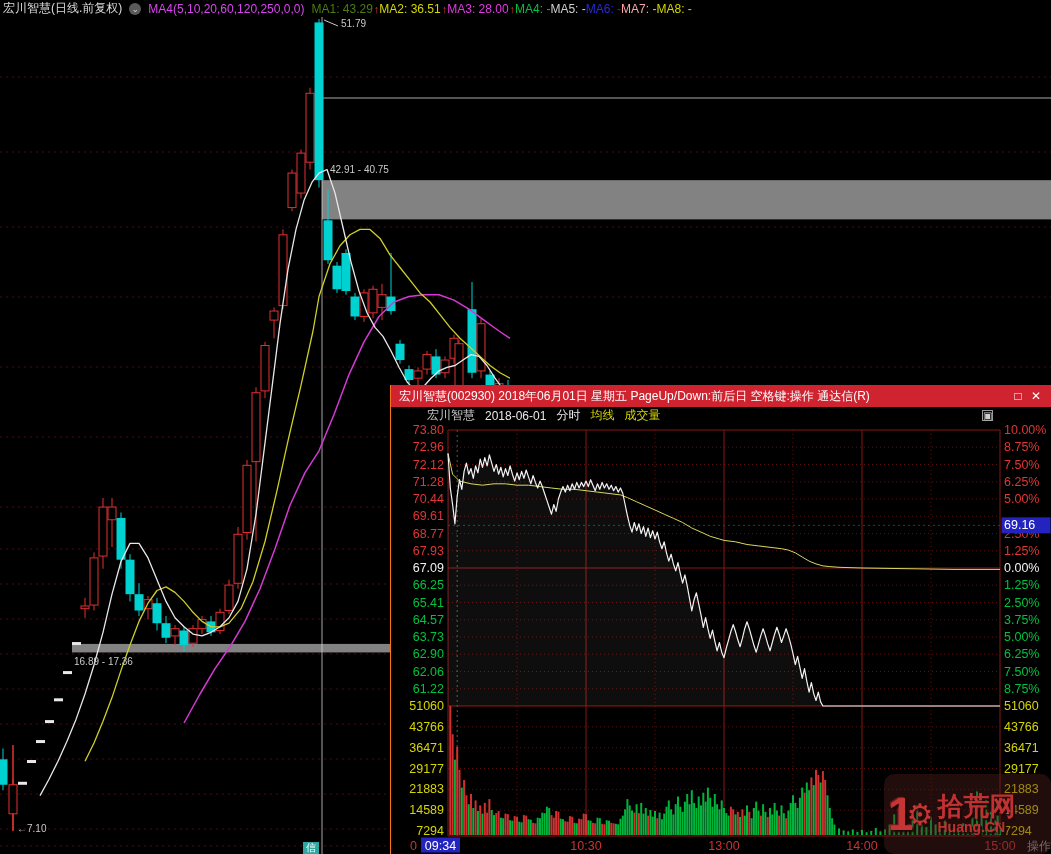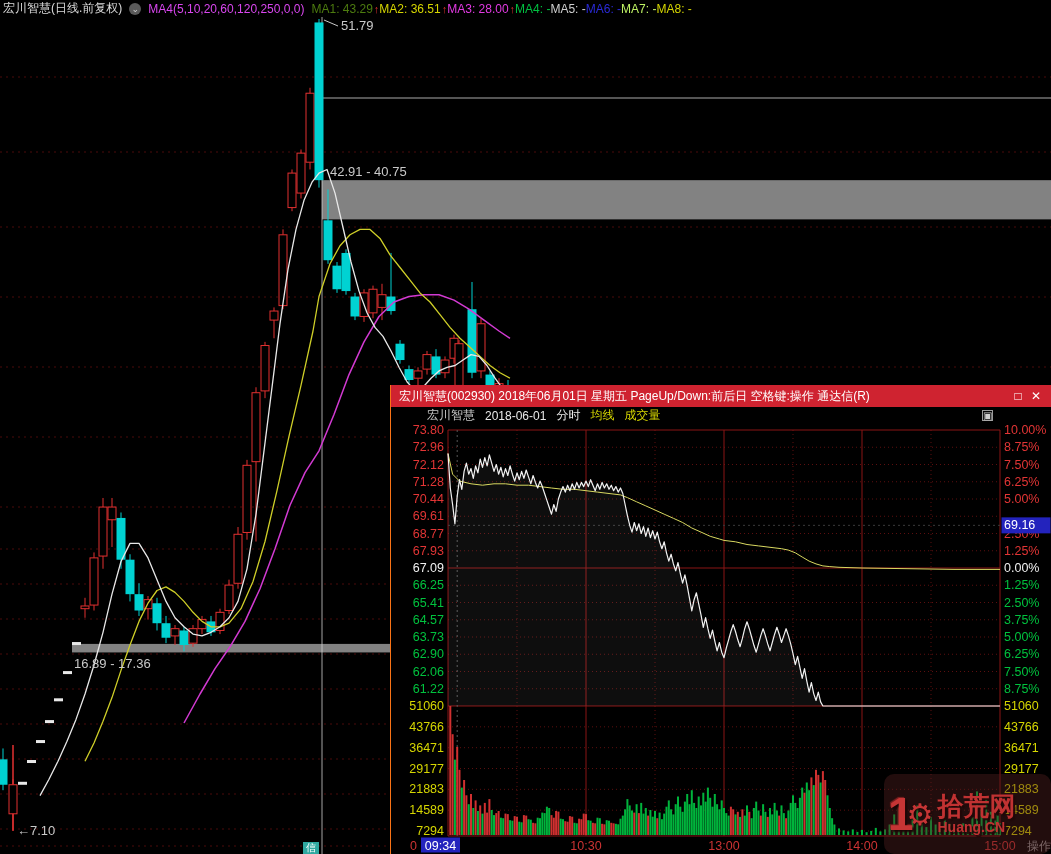--- a/index.html
+++ b/index.html
@@ -13,21 +13,21 @@
     white-space:nowrap; z-index:5; background:#000; }
   #topbar .t-title { color:#dcdcdc; }
   .dd-circle { display:inline-flex; width:12px; height:12px; border-radius:50%;
     background:#5a5a5a; color:#cfcfcf; font-size:9px; line-height:12px;
     align-items:center; justify-content:center; }
   .ma-item { display:inline-flex; align-items:center; gap:1px; }
   .arrow-up { color:#e03030; font-size:11px; }
 
   
   #main-svg { position:absolute; left:0; top:0; z-index:1; }
-  .px-label { position:absolute; color:#c9c9c9; font-size:13px; z-index:2; }
+  .px-label { position:absolute; color:#c9c9c9; font-size:10px; z-index:2; }
 
   
   #popup { position:absolute; left:390px; top:385px; width:661px; height:469px;
     background:#000; z-index:10; border-left:1px solid #f97316; }
   #pp-titlebar { height:22px; background:#cf2330; color:#fff; font-size:12px;
     display:flex; align-items:center; padding:0 6px; }
   #pp-titlebar .pt-text { flex:1; padding-left:2px; }
   .win-btn { width:18px; height:16px; color:#fff; font-size:12px; text-align:center;
     line-height:16px; }
   #pp-infobar { height:17px; display:flex; align-items:center; gap:10px;
@@ -77,21 +77,21 @@
         </span><span class="ma-item">
           <span style="color: rgb(226, 58, 226);">MA3: 28.00</span>
           <span class="arrow-up" style="color: rgb(224, 48, 48);">↑</span>
         </span><span class="ma-item">
           <span style="color: rgb(0, 192, 64);">MA4: -</span>
         </span><span class="ma-item">
           <span style="color: rgb(207, 207, 207);">MA5: -</span>
         </span><span class="ma-item">
           <span style="color: rgb(42, 42, 216);">MA6: -</span>
         </span><span class="ma-item">
-          <span style="color: #bef264;">MA7: -</span>
+          <span style="color: #fca5a5;">MA7: -</span>
         </span><span class="ma-item">
           <span style="color: rgb(214, 214, 0);">MA8: -</span>
         </span></span>
   </div>
 
   <svg id="main-svg" width="1051" height="854">
       <line x1="0" y1="77" x2="1051" y2="77" stroke="#4a0b0b" stroke-width="1" stroke-dasharray="2 4"></line>
       <line x1="0" y1="152" x2="1051" y2="152" stroke="#4a0b0b" stroke-width="1" stroke-dasharray="2 4"></line>
       <line x1="0" y1="227" x2="1051" y2="227" stroke="#4a0b0b" stroke-width="1" stroke-dasharray="2 4"></line>
       <line x1="0" y1="297" x2="1051" y2="297" stroke="#4a0b0b" stroke-width="1" stroke-dasharray="2 4"></line>

